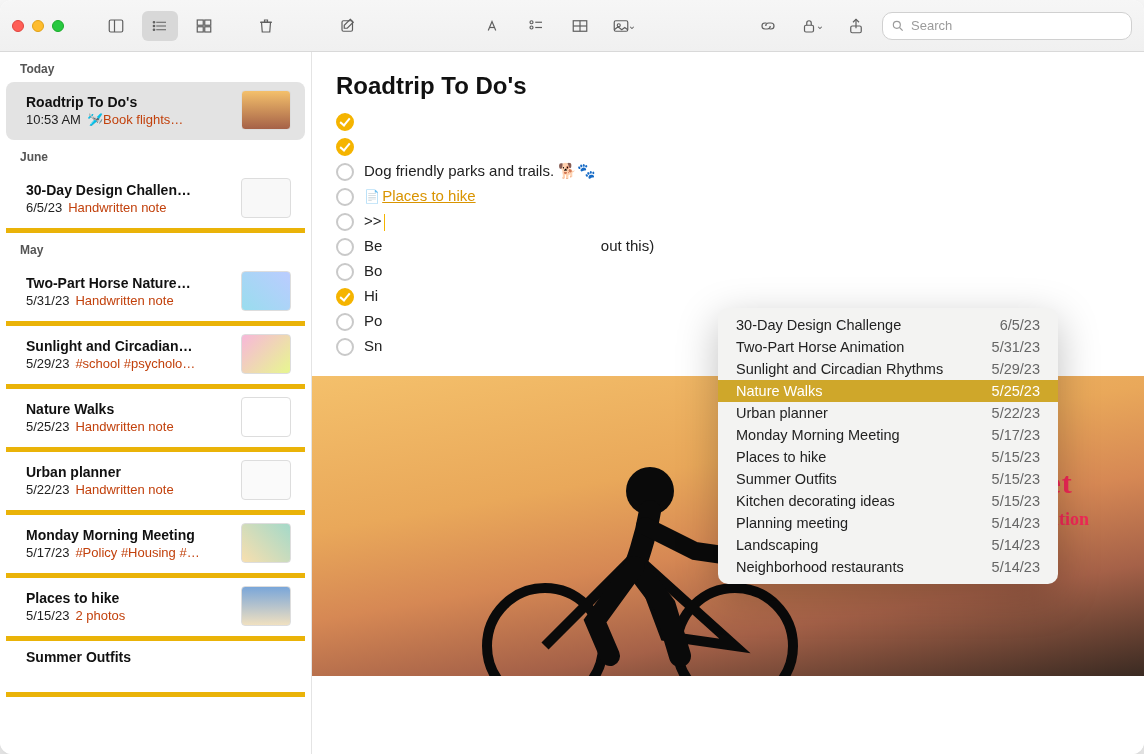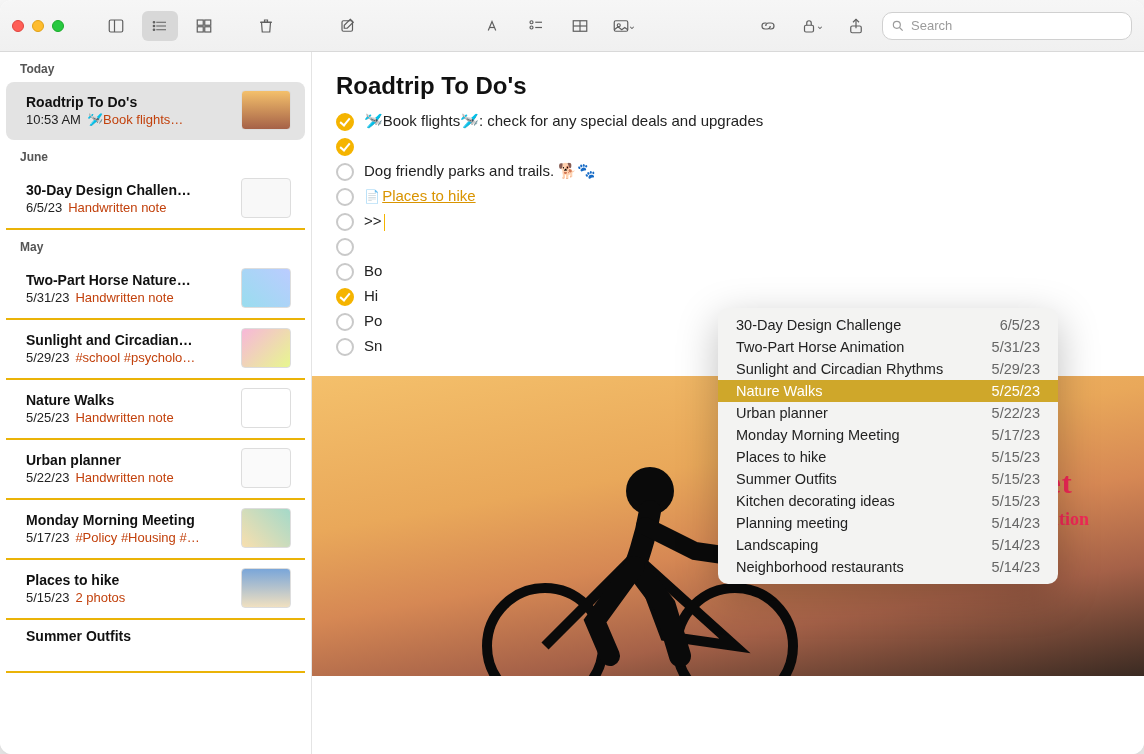--- a/index.html
+++ b/index.html
@@ -16,21 +16,21 @@
 .tbtn svg { width:18px; height:18px; stroke:#5f5f5f; fill:none; stroke-width:1.6; }
 .tbtn.active { background:#d8d8d8; }
 .spacer-sm { width: 10px; }
 .spacer-lg { flex:1; }
 .searchbox { display:flex; align-items:center; gap:6px; background:#fff; border:1px solid #d0d0d0; border-radius:10px; height:28px; width:250px; padding:0 8px; color:#9b9b9b; font-size:13px; }
 .searchbox svg { width:14px; height:14px; stroke:#9b9b9b; fill:none; stroke-width:2; }
 
 .body { display:flex; flex:1; min-height:0; }
 .sidebar { width: 312px; background:#fff; border-right:1px solid #e4e4e4; display:flex; flex-direction:column; overflow-y:auto; }
 .group-label { font-size:12px; font-weight:600; color:#555; padding: 10px 20px 6px; }
-.note-item { display:flex; align-items:center; padding: 8px 14px 10px 20px; border-bottom:2px solid #eab308; margin: 0 6px; }
+.note-item { display:flex; align-items:center; padding: 8px 14px 10px 20px; border-bottom:5px solid #eab308; margin: 0 6px; }
 .note-item.selected { background:#e3e3e3; border-radius:8px; border-bottom:none; }
 .note-info { flex:1; min-width:0; }
 .note-title { font-size:14px; font-weight:700; color:#111; white-space:nowrap; overflow:hidden; text-overflow:ellipsis; }
 .note-sub { font-size:13px; color:#444; margin-top:2px; white-space:nowrap; overflow:hidden; text-overflow:ellipsis; }
 .note-sub .time { color:#222; margin-right:6px; }
 .note-sub .snippet { color:#c2410c; }
 .thumb { width:50px; height:40px; border-radius:4px; margin-left:6px; flex-shrink:0; border:1px solid #ddd; }
 
 .content { flex:1; padding: 12px 24px; overflow:hidden; position:relative; background:#fff; }
 .doc-title { font-size:24px; font-weight:800; color:#111; margin: 8px 0 12px; }
@@ -246,21 +246,20 @@
             <div class="note-sub"><span class="time"></span><span class="snippet"></span></div>
           </div>
         </div>
       </div>
 
     <div class="content">
       <div class="doc-title">Roadtrip To Do's</div>
       <div id="items1">
           <div class="check-item">
             <div class="checkbox checked"></div>
-            <div>🛩️Book flights🛩️: check for any special deals and upgrades</div>
           </div>
           <div class="check-item">
             <div class="checkbox checked"></div>
           </div>
           <div class="check-item">
             <div class="checkbox"></div>
             <div>Dog friendly parks and trails. 🐕🐾</div>
           </div>
         </div>
 
@@ -269,20 +268,21 @@
         <div><span class="note-icon">📄</span><a class="note-link">Places to hike</a></div>
       </div>
 
       <div class="check-item">
         <div class="checkbox"></div>
         <div><span>&gt;&gt;</span><span class="cursor"></span></div>
       </div>
 
       <div class="check-item">
         <div class="checkbox"></div>
+        <div><span>Be</span><span style="visibility:hidden">st friends on strip (ask Martha ab</span><span>out this)</span></div>
       </div>
 
       <div id="items2">
           <div class="check-item">
             <div class="checkbox"></div>
             <div>Bo</div>
           </div>
           <div class="check-item">
             <div class="checkbox checked"></div>
             <div>Hi</div>

